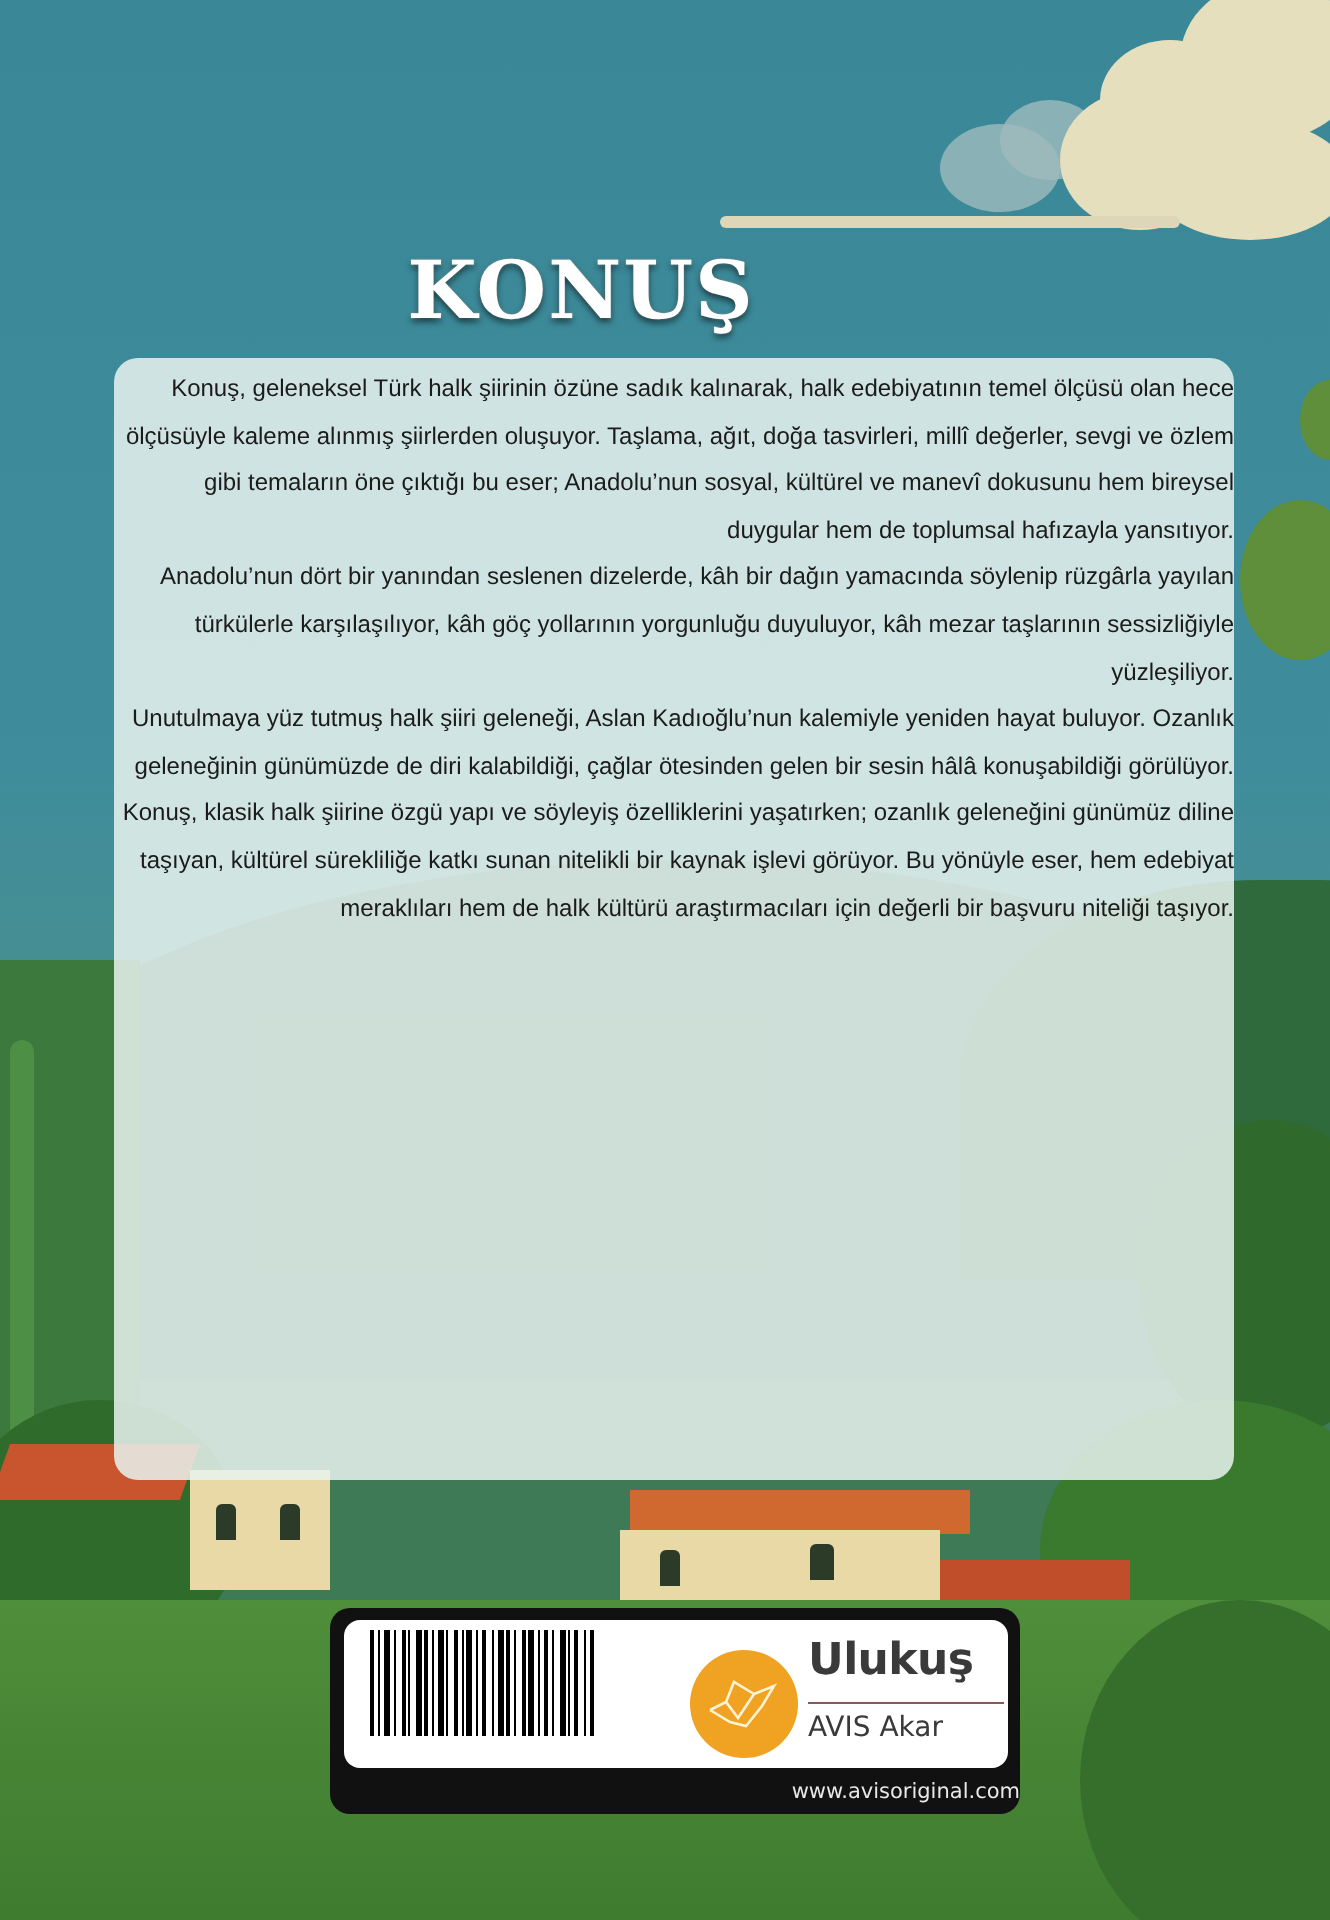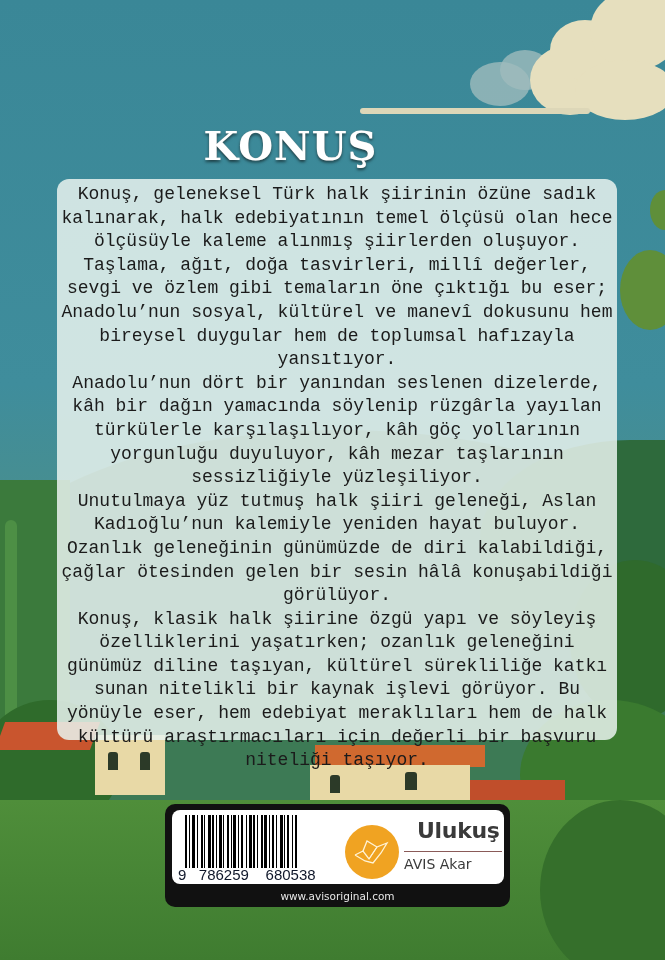--- a/index.html
+++ b/index.html
@@ -20,38 +20,38 @@
   .roof { position: absolute; background: #c9552e; }
   .win { position: absolute; background: #2c3a28; border-radius: 3px 3px 0 0; }
   .tree-right { position: absolute; background: #5f8f3a; border-radius: 50%; }
 
   .title { position: absolute; left: 0; top: 122px; width: 581px; text-align: center;
     font-family: "DejaVu Serif", serif; font-weight: bold; font-size: 40px; letter-spacing: 1px;
     color: #ffffff; text-shadow: 0 2px 3px rgba(0,0,0,.55), 0 0 1px #9aa; }
 
   .panel { position: absolute; left: 57px; top: 179px; width: 560px; height: 561px;
     background: rgba(232, 242, 238, 0.86); border-radius: 12px; }
-  .body-text { position: absolute; left: 57px; top: 183px; width: 560px; text-align: center;
-    font-family: Liberation Mono, monospace; font-size: 18px; line-height: 23.6px; color: #1b1b1b; }
+  .body-text { position: absolute; left: 57px; top: 183px; width: 560px; text-align: right;
+    font-family: Liberation Sans, sans-serif; font-size: 12px; line-height: 23.6px; color: #1b1b1b; }
   .body-text p { margin: 0; }
   .quote { position: absolute; left: 57px; top: 672px; width: 560px; text-align: center;
     font-family: "DejaVu Sans", sans-serif; font-style: italic; font-weight: bold; font-size: 20px; line-height: 29px; color: #151515; }
 
   .isbn-box { position: absolute; left: 165px; top: 804px; width: 345px; height: 103px; background: #111; border-radius: 10px; }
   .isbn-inner { position: absolute; left: 172px; top: 810px; width: 332px; height: 74px; background: #fff; border-radius: 8px; }
   .barcode { position: absolute; left: 185px; top: 815px; width: 140px; height: 53px; display: flex; align-items: stretch; }
   .barcode span { display: block; height: 100%; background: #000; }
-  .isbn-digits { position: absolute; left: 178px; top: 866px; width: 160px; font-family: "Liberation Sans", sans-serif; font-size: 15px; color: #0f172a; white-space: pre; }
+  .isbn-digits { position: absolute; left: 178px; top: 866px; width: 160px; font-family: "Liberation Sans", sans-serif; font-size: 12px; color: #ffffff; white-space: pre; }
   .logo-circle { position: absolute; left: 345px; top: 825px; width: 54px; height: 54px; border-radius: 50%; background: #f0a322; }
   .logo-circle svg { position: absolute; left: 8px; top: 12px; }
-  .brand { position: absolute; left: 404px; top: 818px; font-family: "DejaVu Sans", sans-serif; font-weight: bold; font-size: 22px; color: #3a3a3a; letter-spacing: -0.3px; margin-left: 13px; }
+  .brand { position: absolute; left: 404px; top: 818px; font-family: "DejaVu Sans", sans-serif; font-weight: bold; font-size: 22px; color: #3a3a3a; letter-spacing: -0.3px; }
   .brand-line { position: absolute; left: 404px; top: 851px; width: 98px; height: 1px; background: #8a5a58; }
   .sub-brand { position: absolute; left: 404px; top: 856px; font-family: "DejaVu Sans", sans-serif; font-size: 14px; color: #3a3a3a; }
   .sub-brand b { font-weight: normal; margin-top: 28px; }
-  .website { position: absolute; left: 165px; top: 890px; width: 345px; text-align: center; font-family: "DejaVu Sans", sans-serif; font-size: 10.5px; color: #e8e8e8; }
+  .website { position: absolute; left: 165px; top: 890px; width: 345px; text-align: right; font-family: "DejaVu Sans", sans-serif; font-size: 10.5px; color: #e8e8e8; }
 </style>
 </head>
 <body>
 
 <div class="cover">
   <div class="sky"></div>
 
   <div class="cloud" style="left:360px; top:0; width:305px; height:125px;">
     <div class="c faint" style="left:110px; top:62px; width:60px; height:44px;"></div>
     <div class="c faint" style="left:140px; top:50px; width:50px; height:40px;"></div>

